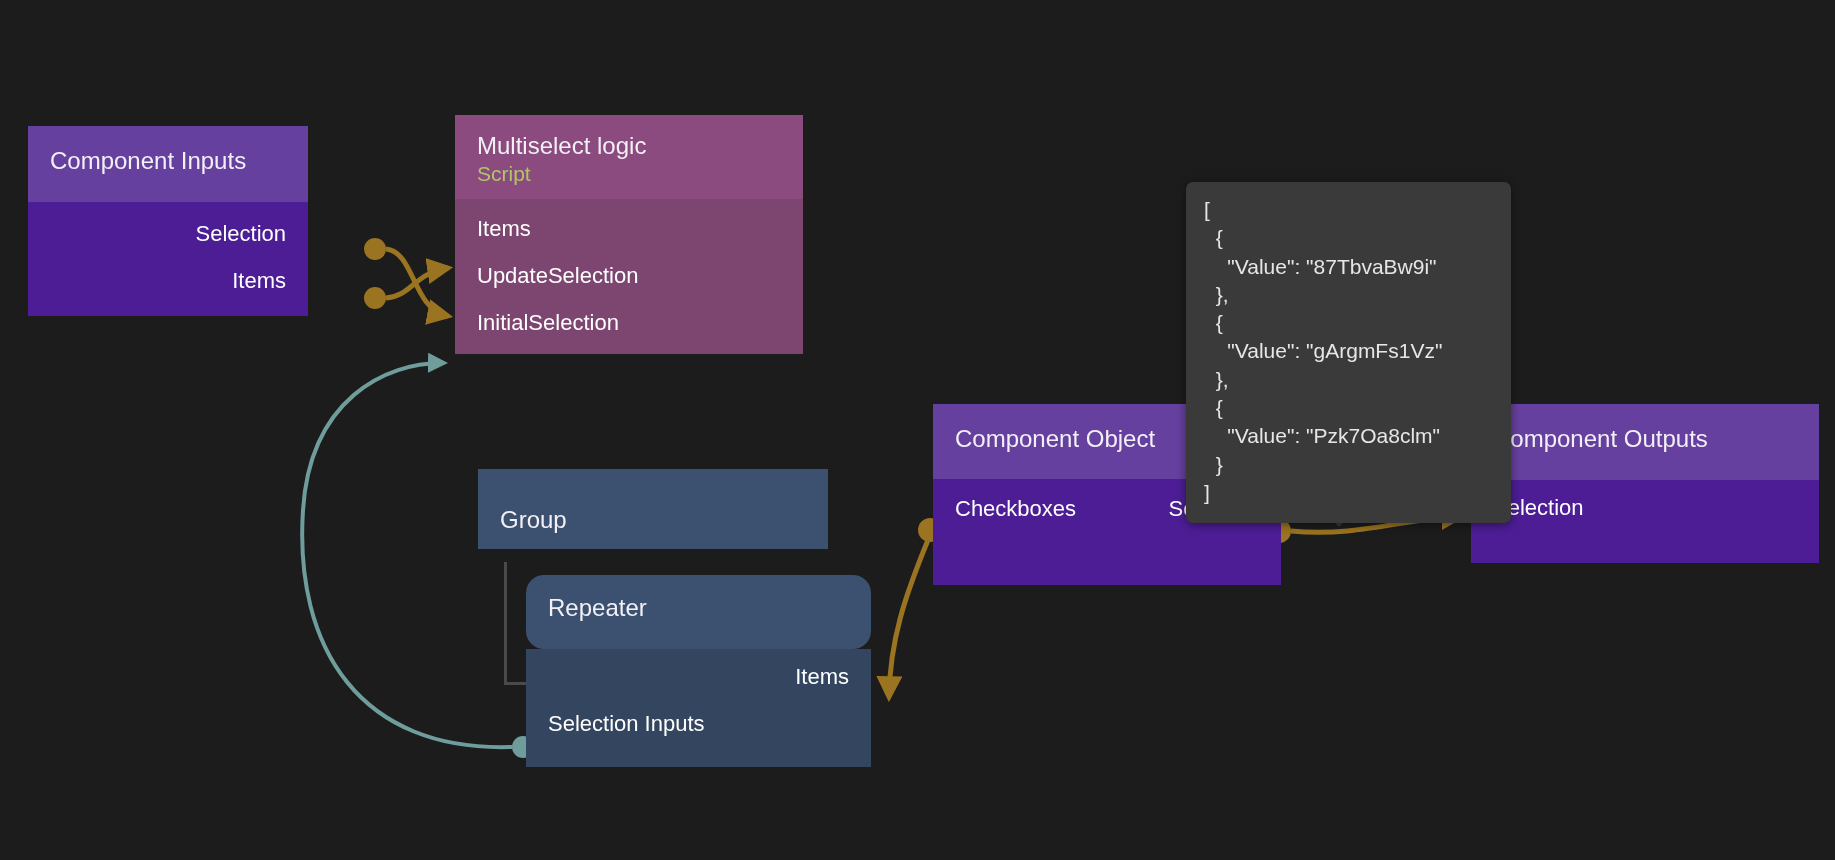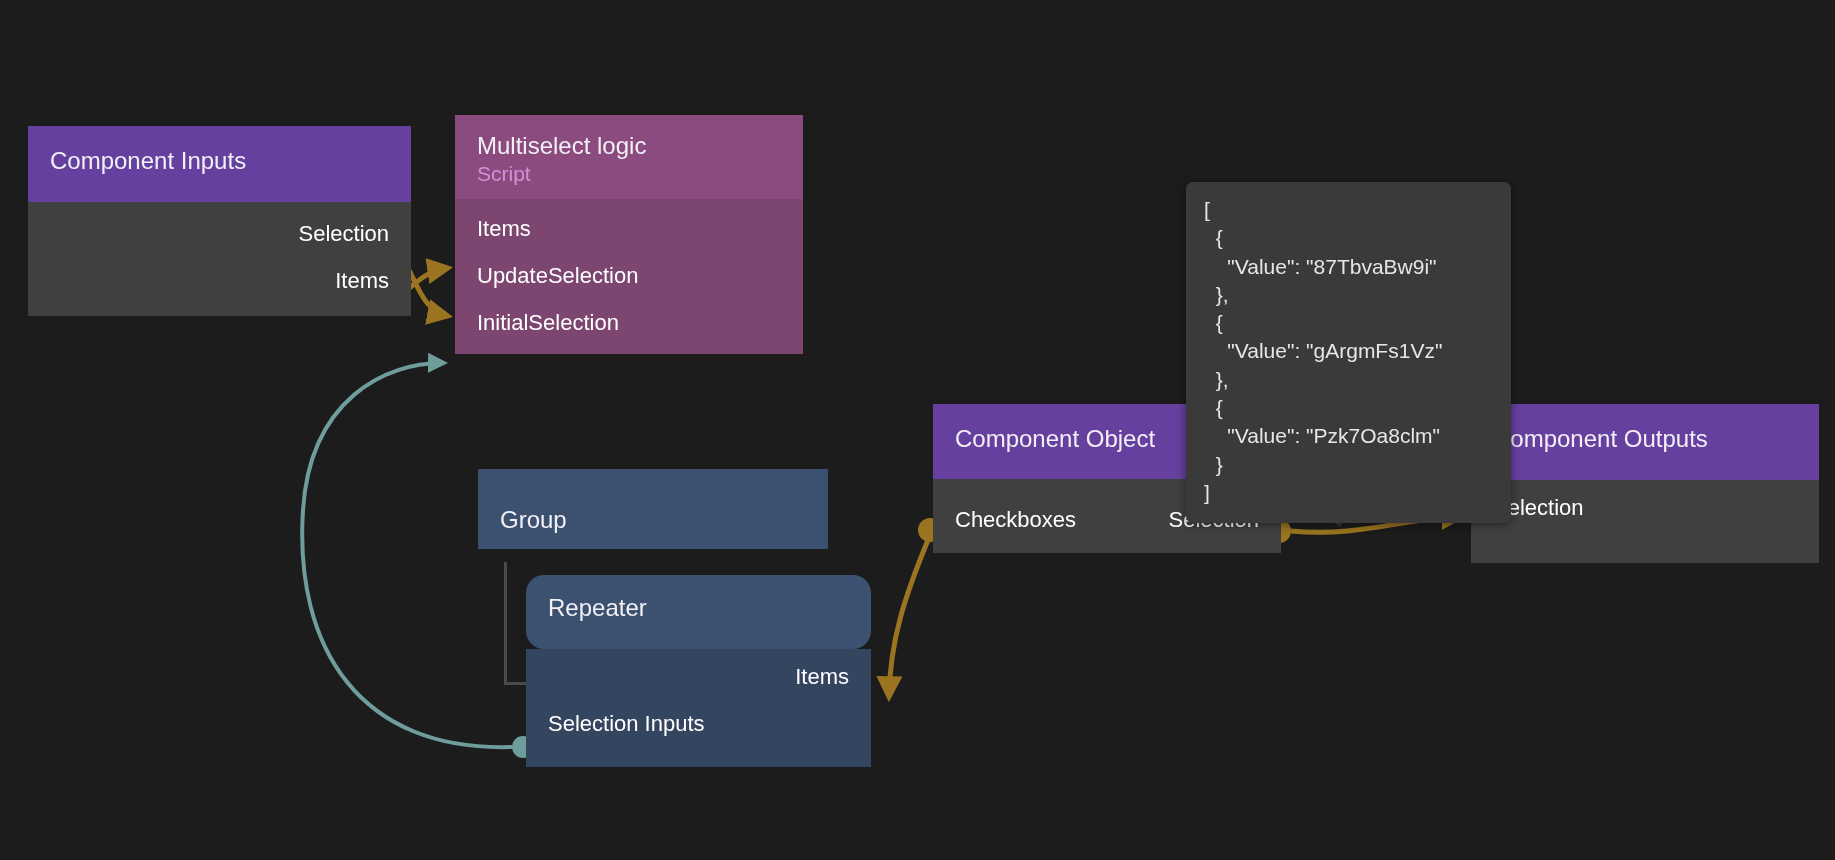--- a/index.html
+++ b/index.html
@@ -40,21 +40,21 @@
     padding: 18px 22px 16px 22px;
   }
   .node-title {
     color: #f2f0f6;
     font-size: 24px;
     line-height: 30px;
     font-weight: 400;
     white-space: nowrap;
   }
   .node-subtitle {
-    color: #f0abfc;
+    color: #bef264;
     font-size: 21px;
     line-height: 26px;
     font-weight: 400;
     opacity: .72;
     white-space: nowrap;
   }
   .node-body {
     box-sizing: border-box;
     padding: 10px 0 14px 0;
   }
@@ -70,47 +70,47 @@
     font-size: 22px;
     line-height: 26px;
     white-space: nowrap;
   }
   .port-row.in  { justify-content: flex-start; padding-left: 22px; }
   .port-row.out { justify-content: flex-end;   padding-right: 22px; }
   .port-row.both { justify-content: space-between; padding: 0 22px; }
 
   
   .purple > .node-header { background: #66409f; }
-  .purple > .node-body   { background: #404040; text-align: center; }
+  .purple > .node-body   { background: #4c1d95; text-align: center; }
   
   .pink > .node-header { background: #8b4b7e; }
   .pink > .node-body   { background: #7d4670; }
   
   .blue > .node-header { background: #3c5070; }
   .blue > .node-body   { background: #344560; }
 
   
-  #node-component-inputs { left: 28px;  top: 126px;  width: 383px; }
+  #node-component-inputs { left: 28px;  top: 126px;  width: 280px; }
   #node-component-inputs .node-header { height: 76px; padding-top: 20px; }
   #node-component-inputs .node-body   { height: 114px; padding-top: 8px; }
 
   #node-multiselect-logic { left: 455px; top: 115px; width: 348px; }
   #node-multiselect-logic .node-header { height: 84px; padding-top: 16px; }
   #node-multiselect-logic .node-body   { height: 155px; padding-top: 6px; }
 
   #node-group { left: 478px; top: 469px; width: 350px; }
   #node-group .node-header { height: 80px; padding-top: 36px; }
 
   #node-repeater { left: 526px; top: 575px; width: 345px; }
   #node-repeater .node-header { height: 74px; padding-top: 18px; border-radius: 18px; }
   #node-repeater .node-body   { height: 118px; padding-top: 4px; }
 
   #node-component-object { left: 933px; top: 404px; width: 348px; }
   #node-component-object .node-header { height: 75px; padding-top: 20px; }
-  #node-component-object .node-body   { height: 74px; padding-top: 17px; }
+  #node-component-object .node-body   { height: 106px; padding-top: 6px; }
 
   #node-component-outputs { left: 1471px; top: 404px; width: 348px; }
   #node-component-outputs .node-header { height: 76px; padding-top: 20px; }
   #node-component-outputs .node-body   { height: 83px; padding-top: 4px; }
 
   
   .group-bracket {
     position: absolute;
     left: 504px;
     top: 562px;

